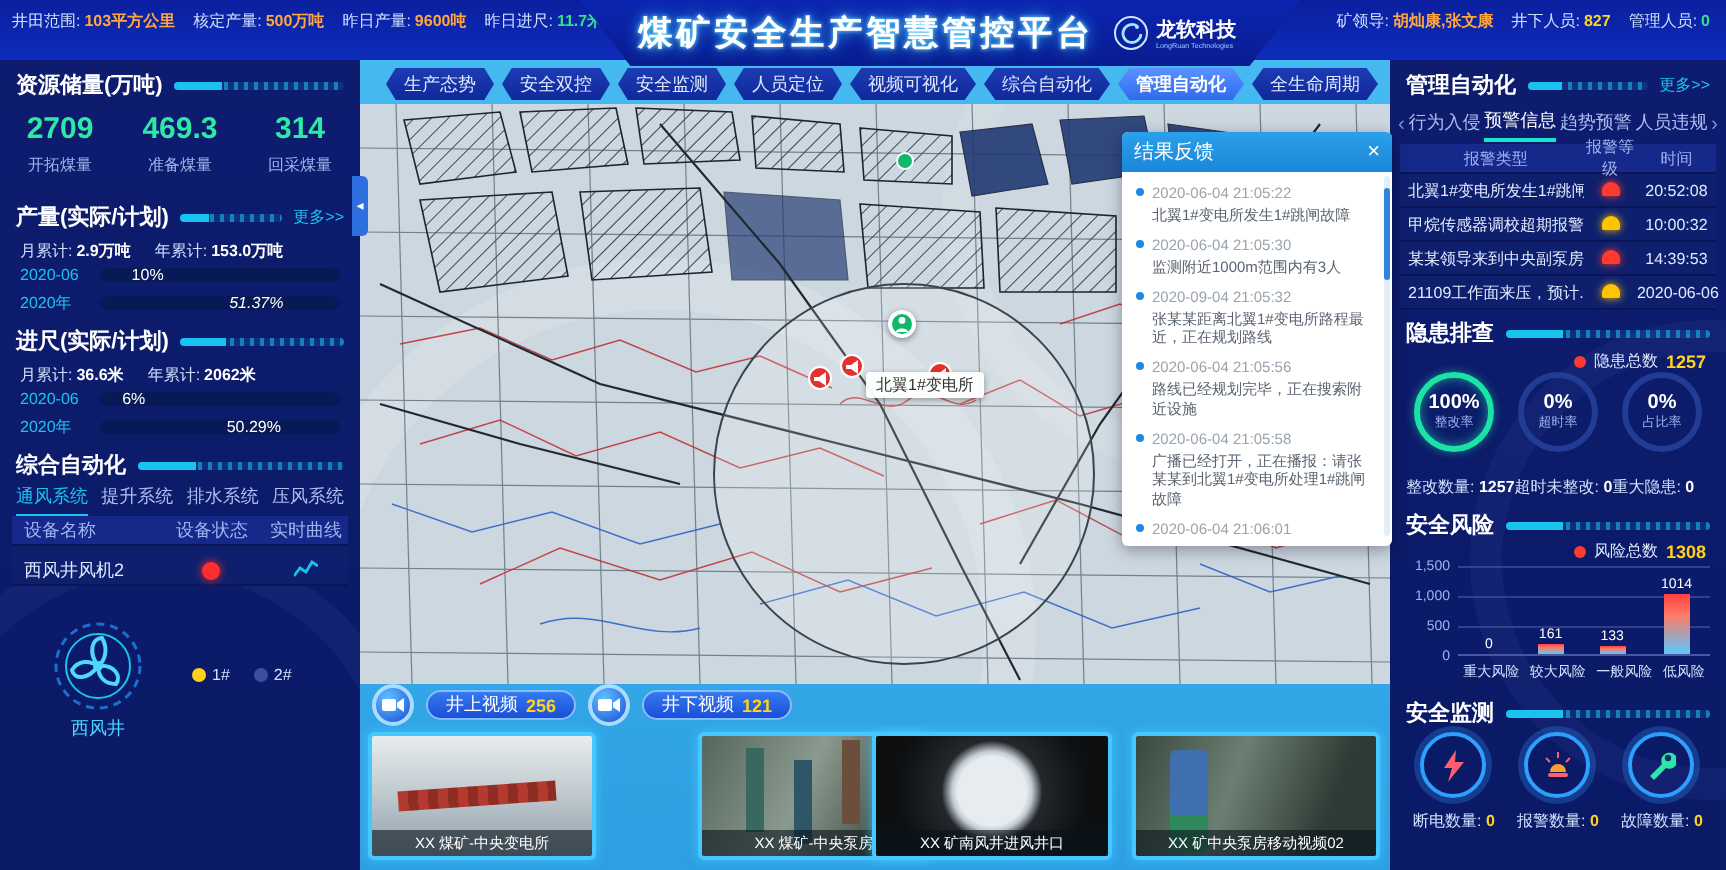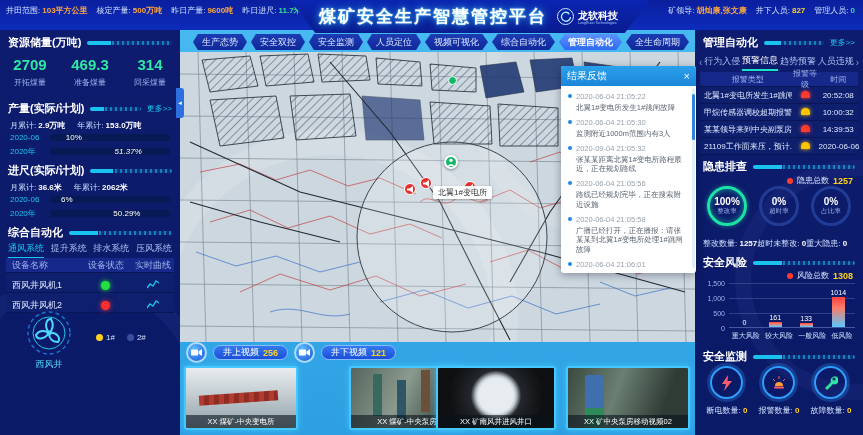--- a/index.html
+++ b/index.html
@@ -391,27 +391,20 @@
     <span class="tab">排水系统</span>
     <span class="tab">压风系统</span>
   </div>
   <div class="lp-table" style="top:228px;">
     <div class="lp-tr hd">
       <span class="c1">设备名称</span>
       <span class="c2">设备状态</span>
       <span class="c3">实时曲线</span>
     </div>
     <div class="lp-tr">
-      <span class="c1">西风井风机1</span>
-      <span class="c2"><span class="dot on"></span></span>
-      <span class="c3"><svg width="12" height="10" viewBox="0 0 12 10">
-            <polyline points="0,8 3,4 6,6 9,1 12,3" fill="none" stroke="#19c3f0" stroke-width="1.4"></polyline>
-          </svg></span>
-    </div>
-    <div class="lp-tr">
       <span class="c1">西风井风机2</span>
       <span class="c2"><span class="dot off"></span></span>
       <span class="c3"><svg width="12" height="10" viewBox="0 0 12 10">
             <polyline points="0,8 3,4 6,6 9,1 12,3" fill="none" stroke="#19c3f0" stroke-width="1.4"></polyline>
           </svg></span>
     </div>
   </div>
   <div class="fan-wrap">
     <svg width="46" height="46" viewBox="0 0 46 46">
       <circle cx="23" cy="23" r="21" fill="none" stroke="#1a6fd0" stroke-width="1.5" stroke-dasharray="4,3"></circle>

